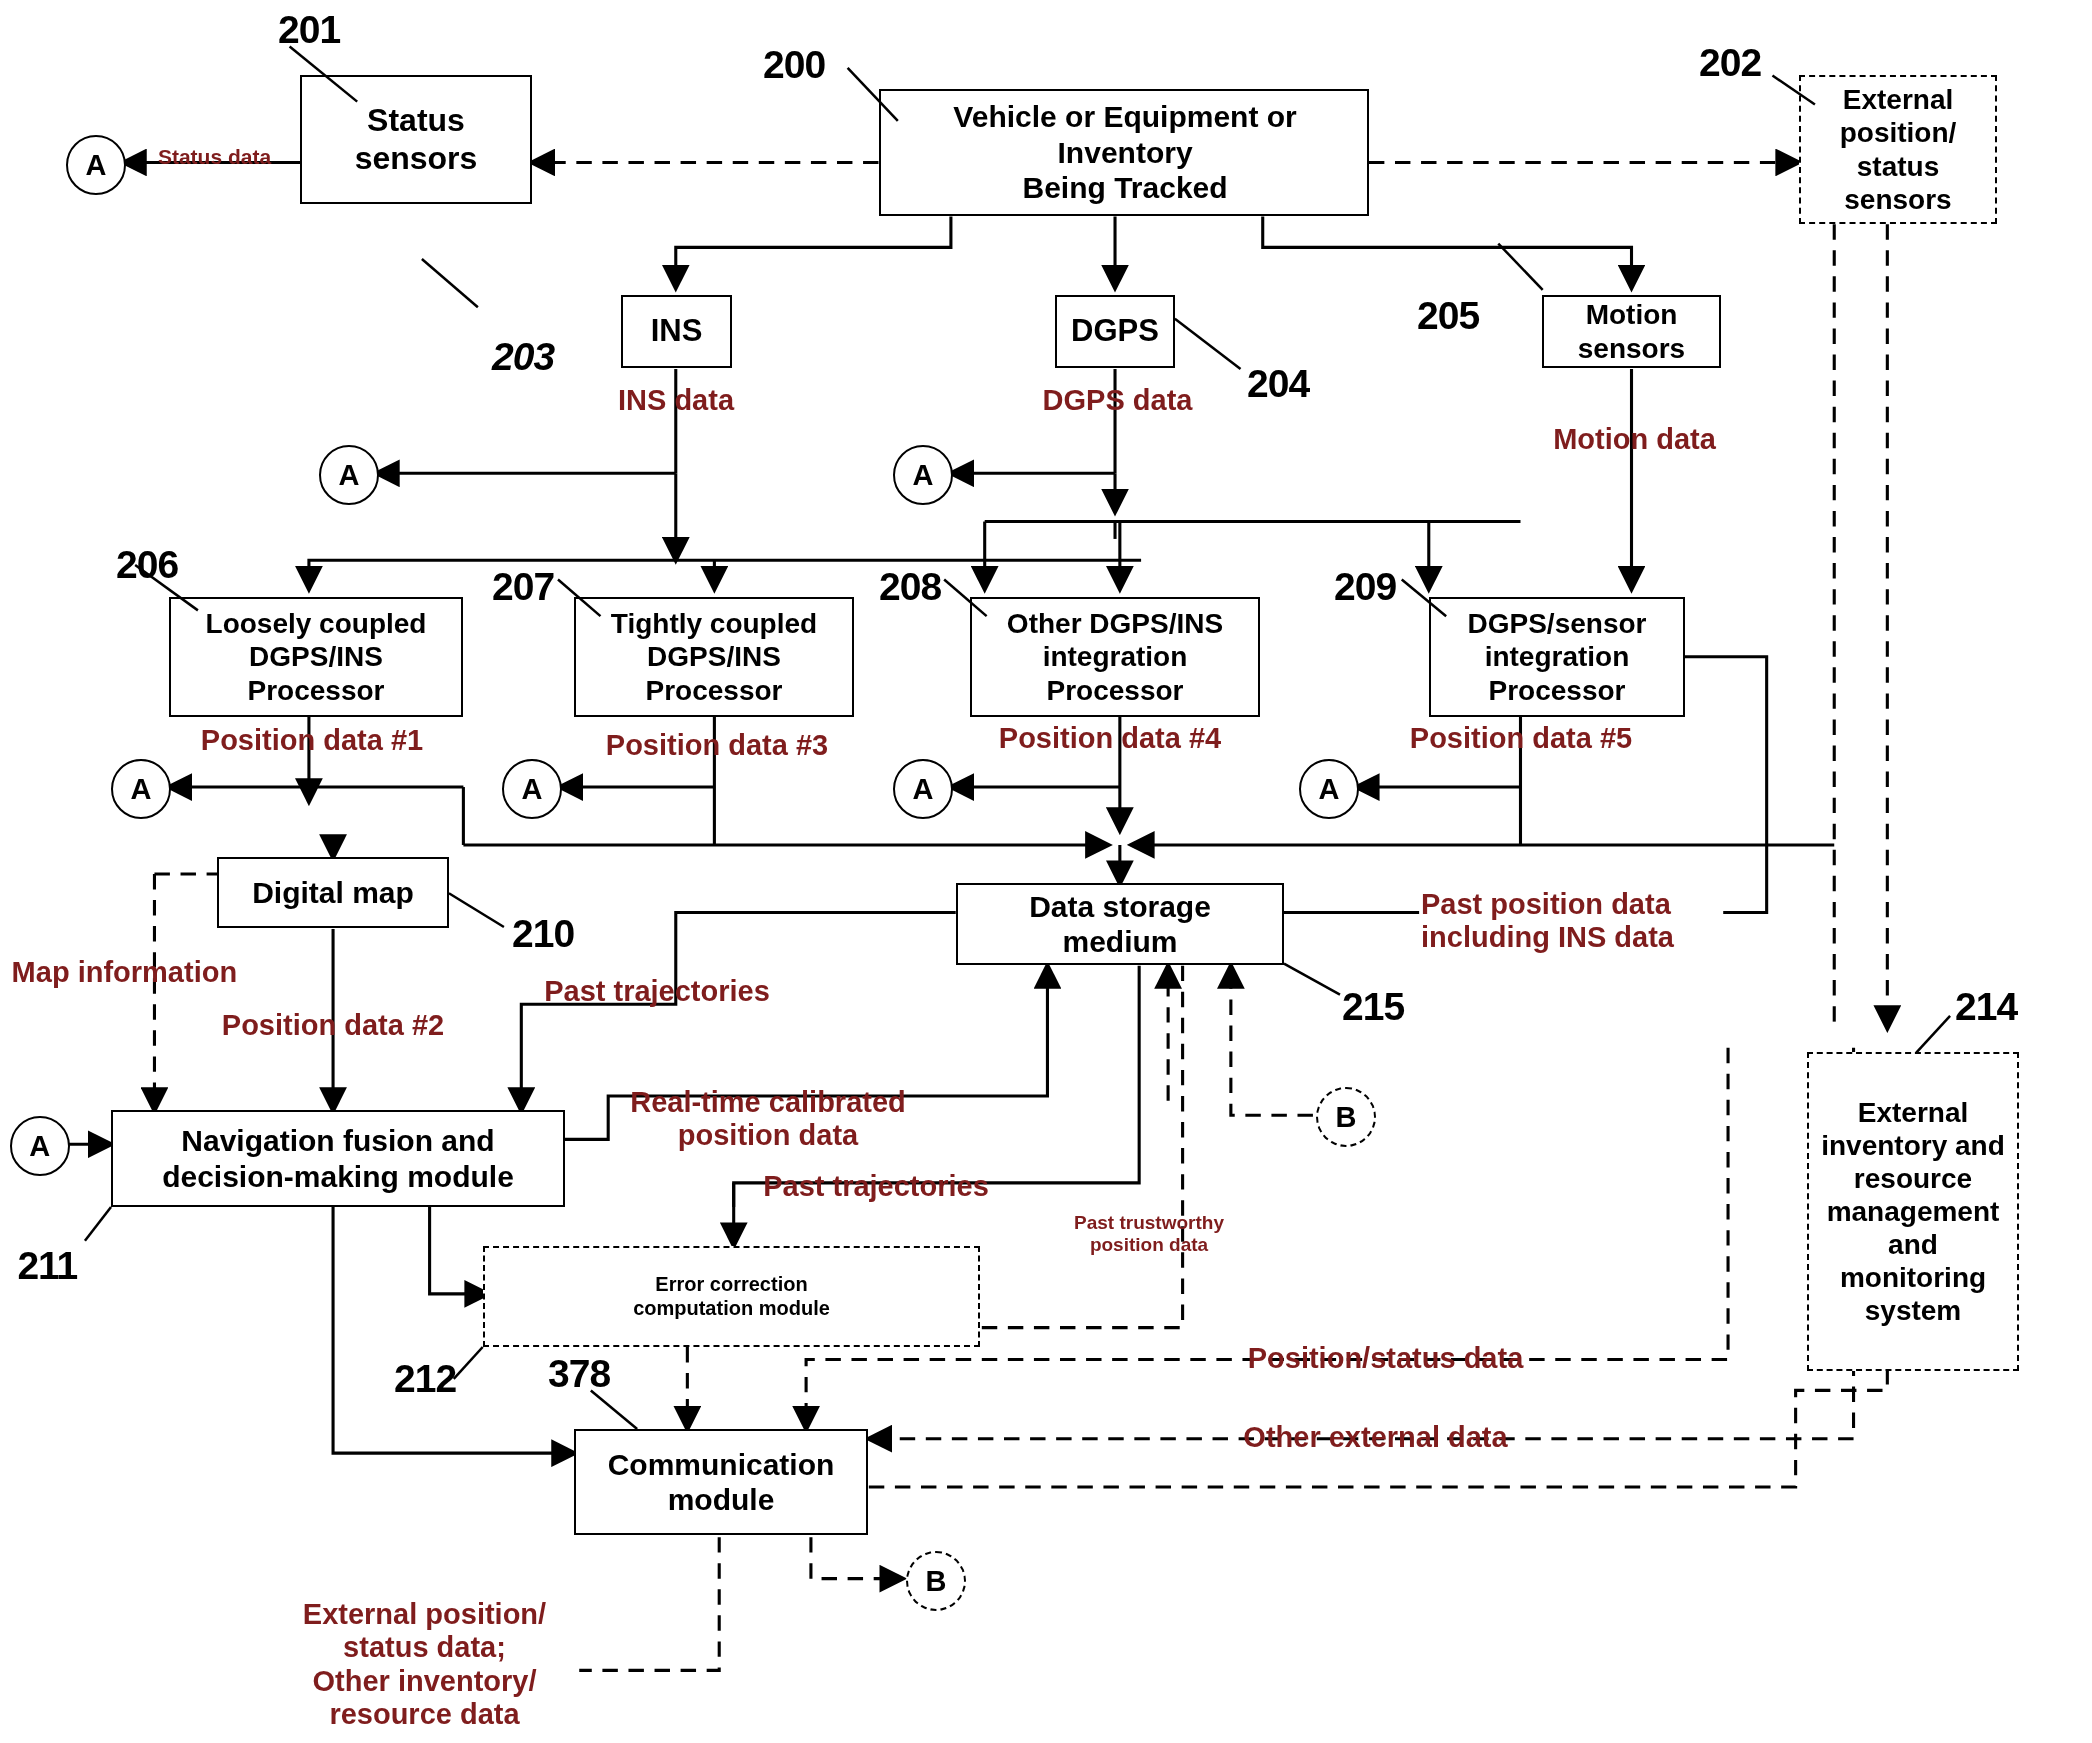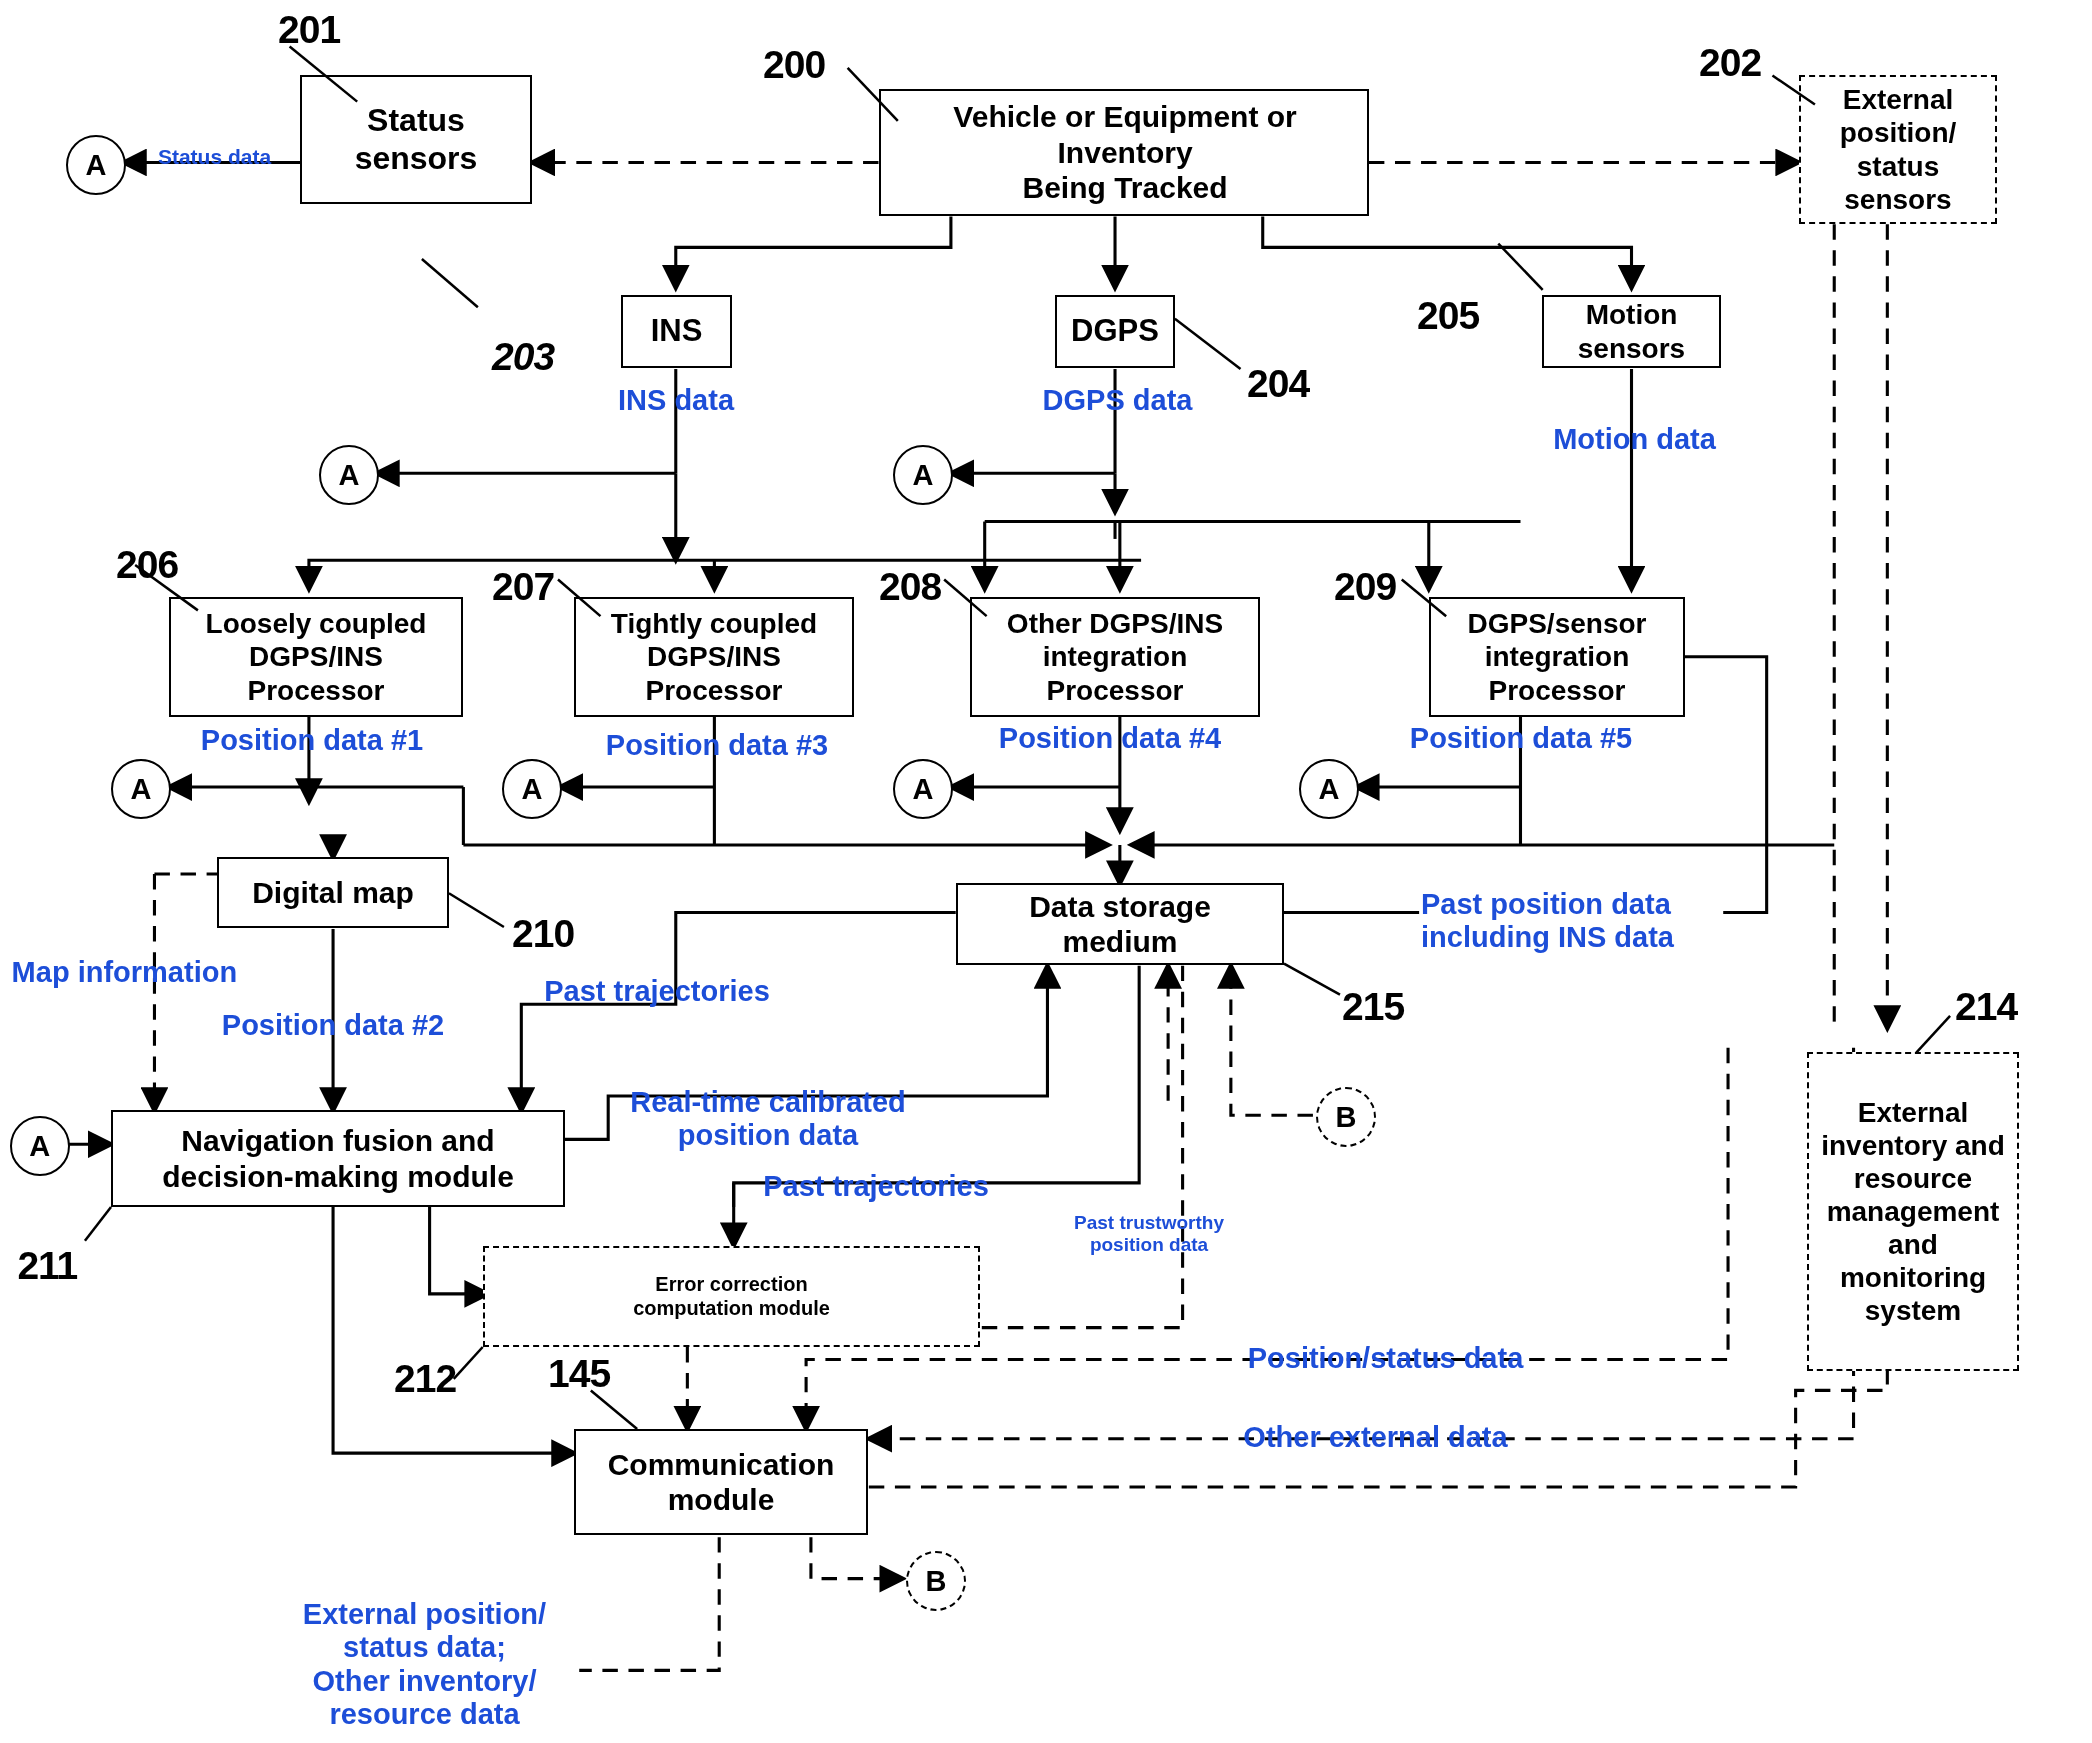--- a/index.html
+++ b/index.html
@@ -5,21 +5,21 @@
   html,body{margin:0;padding:0;background:#fff;}
   #root{position:relative;width:2092px;height:1744px;background:#fff;
         font-family:"Liberation Sans", sans-serif;overflow:hidden;}
   svg.wires{position:absolute;left:0;top:0;width:2092px;height:1744px;pointer-events:none;}
 
   .box{position:absolute;box-sizing:border-box;border:2.9px solid #000;background:#fff;
        display:flex;align-items:center;justify-content:center;text-align:center;
        font-weight:bold;color:#000;line-height:1.18;padding:1.9px 3.9px;}
   .box.dashed{border:2.9px dashed #000;}
 
-  .lbl{position:absolute;font-weight:bold;color:#1d4ed8;text-align:center;
+  .lbl{position:absolute;font-weight:bold;color:#7f1d1d;text-align:center;
        line-height:1.15;white-space:pre-line;}
   .lbl.left{text-align:left;}
   .num{position:absolute;font-weight:bold;color:#000;font-size:39px;letter-spacing:-1px;}
 
   .conn{position:absolute;border:2.9px solid #000;border-radius:50%;background:#fff;
         display:flex;align-items:center;justify-content:center;
         font-weight:bold;font-size:29px;color:#000;}
   .conn.dashed{border:2.9px dashed #000;}
 </style>
 </head>
@@ -328,18 +328,18 @@
   <div class="num" style="left:492px;top:335px;font-style:italic;">203</div>
   <div class="num" style="left:1247px;top:362px;">204</div>
   <div class="num" style="left:1417px;top:294px;">205</div>
   <div class="num" style="left:116px;top:543px;">206</div>
   <div class="num" style="left:492px;top:565px;">207</div>
   <div class="num" style="left:879px;top:565px;">208</div>
   <div class="num" style="left:1334px;top:565px;">209</div>
   <div class="num" style="left:512px;top:912px;">210</div>
   <div class="num" style="left:17.4px;top:1244px;">211</div>
   <div class="num" style="left:394px;top:1357px;">212</div>
-  <div class="num" style="left:548px;top:1352px;">145</div>
+  <div class="num" style="left:548px;top:1352px;">378</div>
   <div class="num" style="left:1955px;top:985px;">214</div>
   <div class="num" style="left:1342px;top:985px;">215</div>
 
 </div>
 
 
 </body></html>

